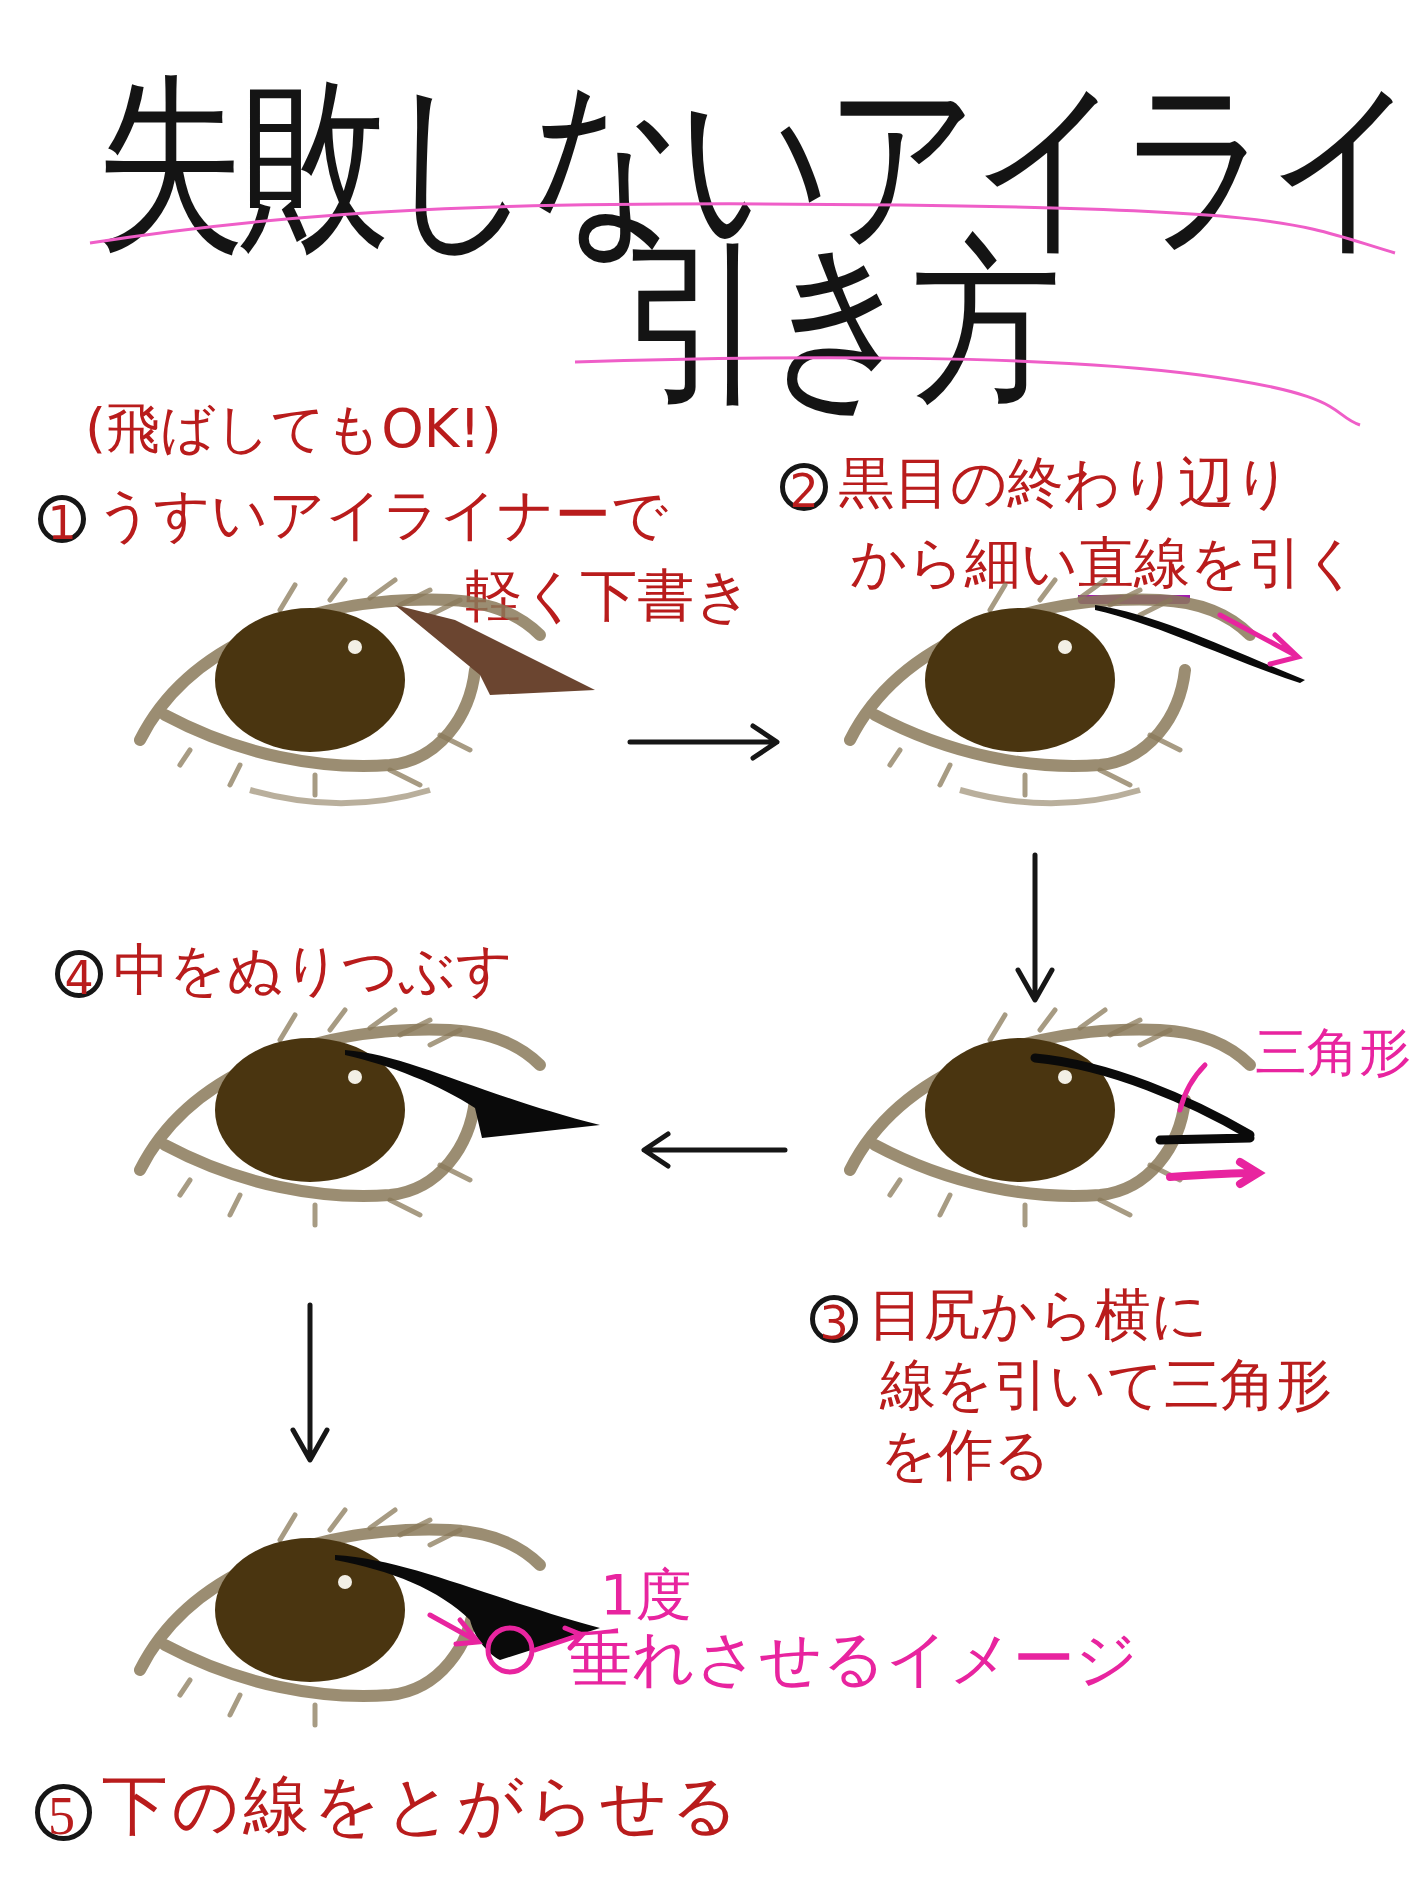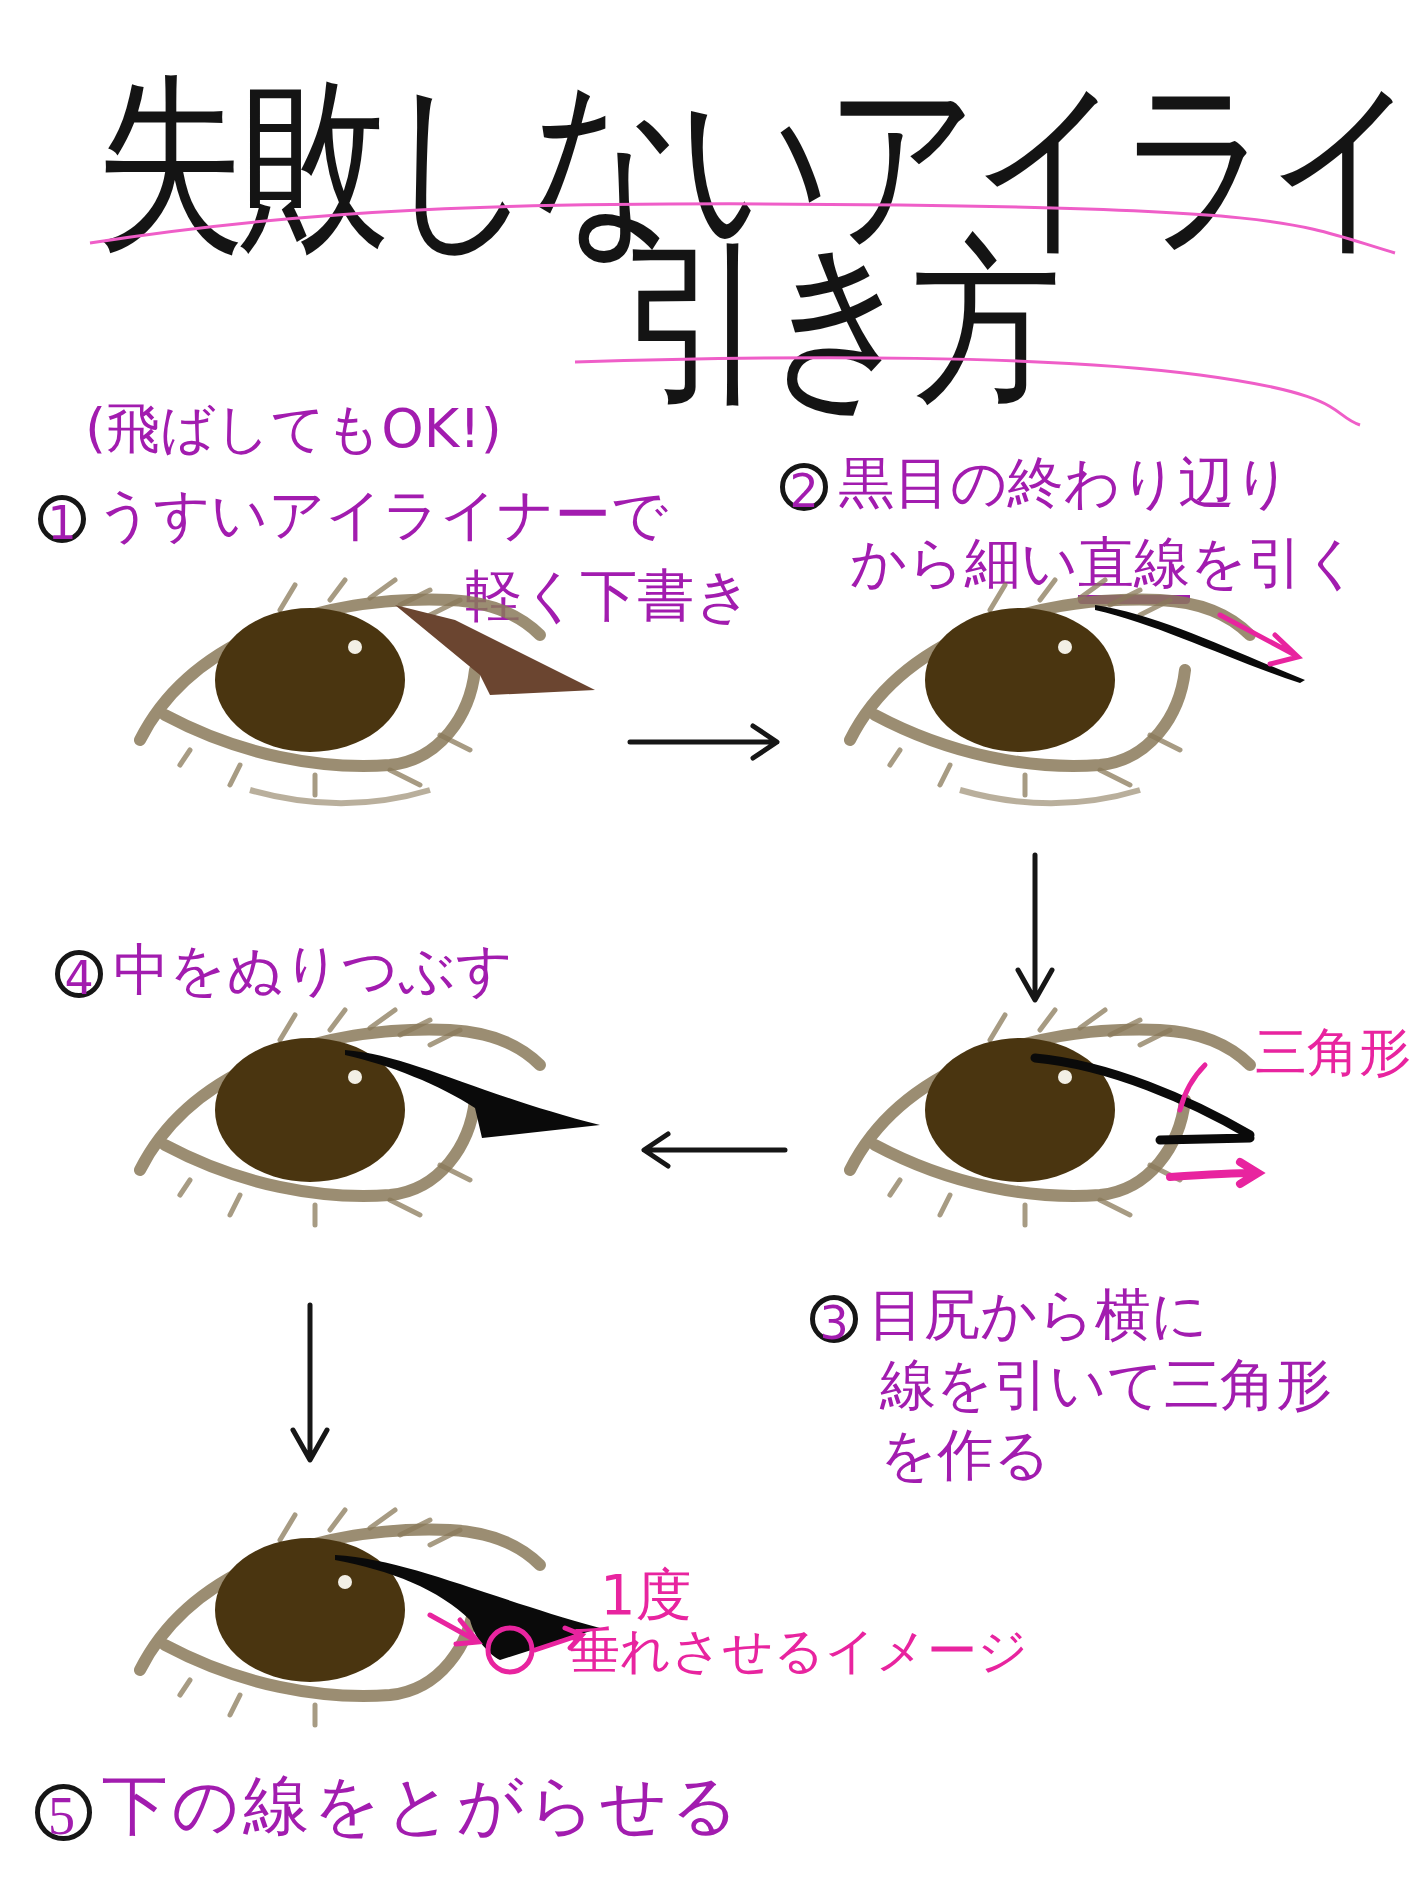--- a/index.html
+++ b/index.html
@@ -2,21 +2,21 @@
 <html><head>
   <meta charset="utf-8">
   <style>
     html, body { margin: 0; padding: 0; background: #ffffff; }
     body { width: 1424px; height: 1899px; position: relative; overflow: hidden;
       font-family: "DejaVu Sans", "Liberation Sans", sans-serif; color: #111; }
     .abs { position: absolute; }
     .title { font-size: 150px; font-weight: 300; letter-spacing: -6px; line-height: 1; white-space: nowrap; color: #141414; }
     .title.l1 { left: 95px; top: 70px; transform: scaleY(1.25); transform-origin: top left; }
     .title.l2 { left: 620px; top: 232px; transform: scaleY(1.2); transform-origin: top left; }
-    .hand { font-size: 56px; line-height: 1.25; white-space: nowrap; color: #a21caf; }
+    .hand { font-size: 56px; line-height: 1.25; white-space: nowrap; color: #b91c1c; }
     .hand.big { font-size: 66px; letter-spacing: 4px; }
     .pink { color: #e8249f; }
     .num { display: inline-block; width: 1.05em; height: 1.05em; border: 5px solid #161616; border-radius: 50%;
       text-align: center; line-height: 1.02em; font-size: 0.82em; margin-right: 10px; box-sizing: border-box; vertical-align: middle; }
     .underline-red { border-bottom: 9px solid #a21caf; border-radius: 4px; }
     svg { position: absolute; overflow: visible; }
   </style>
 </head>
 <body>
 
@@ -176,17 +176,17 @@
       <line x1="195" y1="195" x2="195" y2="215"></line>
   </g>
   <ellipse cx="190" cy="100" rx="95" ry="72" fill="#4a3510"></ellipse>
   <circle cx="225" cy="72" r="7" fill="#f2efe6"></circle>
   <path d="M215 45 C 290 50, 360 85, 480 118 L 380 150 C 370 145, 355 130, 350 110 C 320 80, 270 60, 215 50 Z" fill="#0a0a0a"></path>
   <circle cx="390" cy="140" r="22" stroke="#e8249f" stroke-width="5" fill="none"></circle>
   <path d="M310 105 L 355 130 M 340 110 L 358 132 L 336 134" stroke="#e8249f" stroke-width="5" fill="none" stroke-linecap="round"></path>
   <path d="M415 140 L 460 125 M 445 118 L 462 125 L 450 138" stroke="#e8249f" stroke-width="5" fill="none" stroke-linecap="round"></path>
 </svg>
 <div class="abs hand pink" style="left:600px;top:1560px;font-size:56px;">1度</div>
-<div class="abs hand pink" style="left:570px;top:1620px;font-size:50px;">垂れさせるイメージ</div>
+<div class="abs hand pink" style="left:570px;top:1620px;font-size:62px;">垂れさせるイメージ</div>
 
 <div class="abs hand big" style="left:35px;top:1765px;font-family:Liberation Serif, serif;">
   <span class="num">5</span><span>下の線をとがらせる</span>
 </div>
 
 </body></html>

